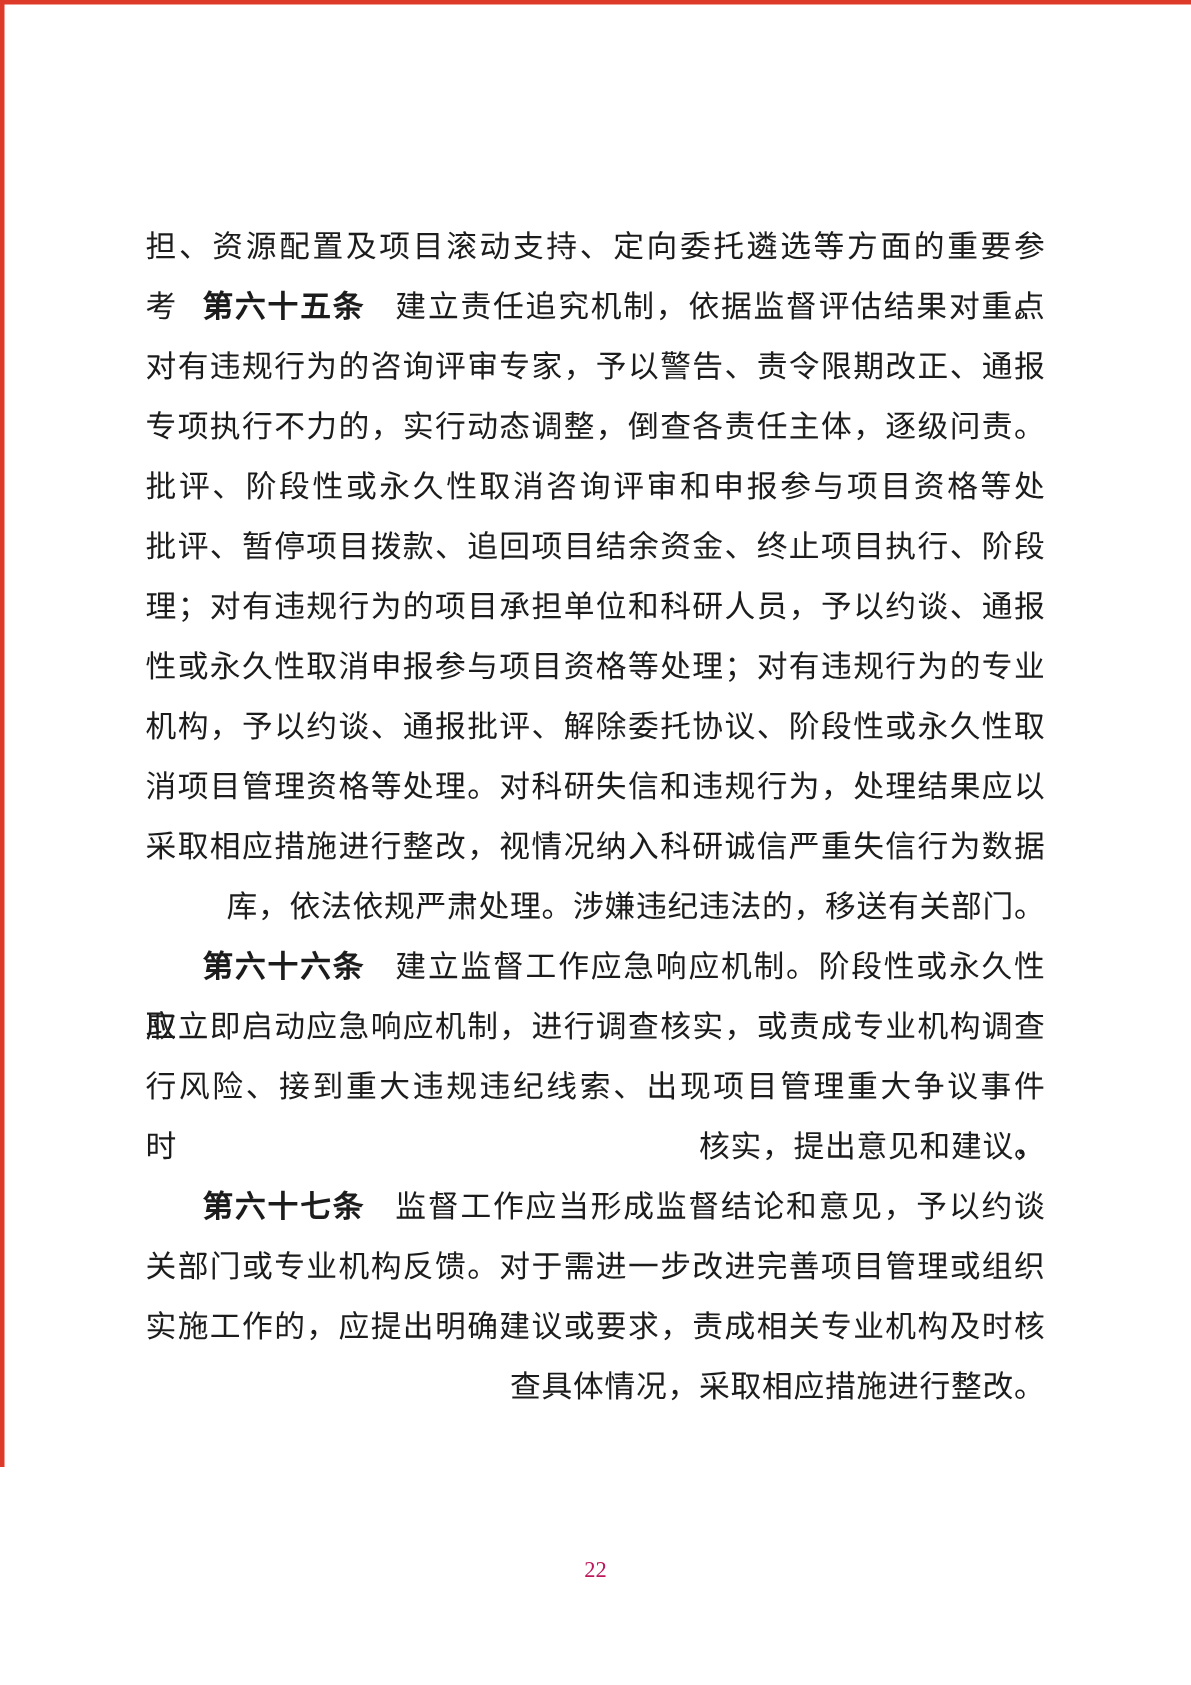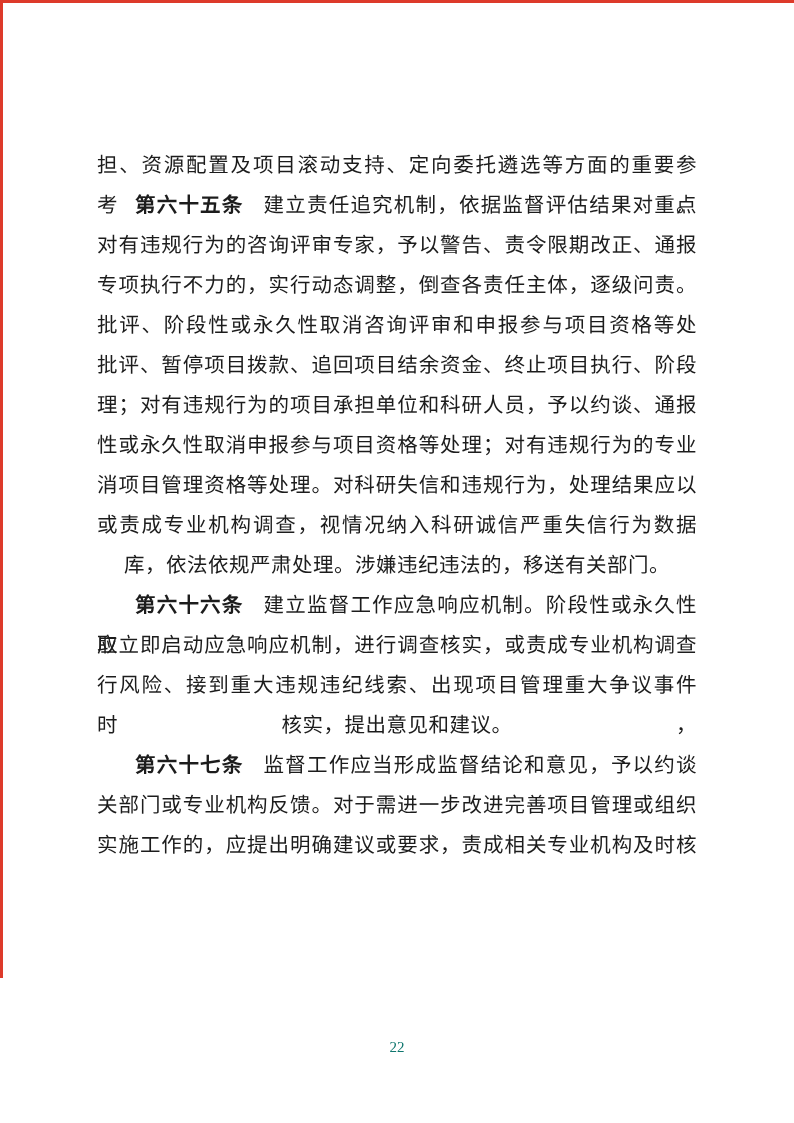--- a/index.html
+++ b/index.html
@@ -40,63 +40,65 @@
     height: 40px;
     line-height: 40px;
     font-size: 20.5px;
     text-align: justify;
     text-align-last: justify;
     text-justify: distribute;
     letter-spacing: 0.5px;
     white-space: normal;
   }
   .tline.short {
-    text-align: center;
+    text-align: right;
     text-align-last: auto;
   }
   .tline.indent {
     text-indent: 38px;
   }
   .head {
     font-weight: 700;
     margin-right: 20px;
   }
   .pagenum {
     position: absolute;
     left: 0;
     top: 1036px;
     width: 794px;
     text-align: center;
     font-size: 15px;
     line-height: 22px;
-    color: #0f766e;
+    color: #be185d;
   }
 </style>
 </head>
 <body>
 
 <div class="page">
   <div class="red-line-top"></div>
   <div class="red-line-left"></div>
 
   <div class="doc">
       <div class="tline"><span>担、资源配置及项目滚动支持、定向委托遴选等方面的重要参考。</span></div>
       <div class="tline indent"><span class="head">第六十五条</span><span>建立责任追究机制，依据监督评估结果对重点</span></div>
       <div class="tline"><span>对有违规行为的咨询评审专家，予以警告、责令限期改正、通报</span></div>
       <div class="tline"><span>专项执行不力的，实行动态调整，倒查各责任主体，逐级问责。</span></div>
       <div class="tline"><span>批评、阶段性或永久性取消咨询评审和申报参与项目资格等处</span></div>
       <div class="tline"><span>批评、暂停项目拨款、追回项目结余资金、终止项目执行、阶段</span></div>
       <div class="tline"><span>理；对有违规行为的项目承担单位和科研人员，予以约谈、通报</span></div>
       <div class="tline"><span>性或永久性取消申报参与项目资格等处理；对有违规行为的专业</span></div>
+      <div class="tline"><span>机构，予以约谈、通报批评、解除委托协议、阶段性或永久性取</span></div>
       <div class="tline"><span>消项目管理资格等处理。对科研失信和违规行为，处理结果应以</span></div>
-      <div class="tline"><span>或责成专业机构调查，视情况纳入科研诚信严重失信行为数据</span></div>
+      <div class="tline"><span>采取相应措施进行整改，视情况纳入科研诚信严重失信行为数据</span></div>
       <div class="tline short"><span>库，依法依规严肃处理。涉嫌违纪违法的，移送有关部门。</span></div>
       <div class="tline indent"><span class="head">第六十六条</span><span>建立监督工作应急响应机制。阶段性或永久性取</span></div>
       <div class="tline"><span>应立即启动应急响应机制，进行调查核实，或责成专业机构调查</span></div>
       <div class="tline"><span>行风险、接到重大违规违纪线索、出现项目管理重大争议事件时，</span></div>
       <div class="tline short"><span>核实，提出意见和建议。</span></div>
       <div class="tline indent"><span class="head">第六十七条</span><span>监督工作应当形成监督结论和意见，予以约谈</span></div>
       <div class="tline"><span>关部门或专业机构反馈。对于需进一步改进完善项目管理或组织</span></div>
       <div class="tline"><span>实施工作的，应提出明确建议或要求，责成相关专业机构及时核</span></div>
+      <div class="tline short"><span>查具体情况，采取相应措施进行整改。</span></div>
     </div>
 
   <div class="pagenum">22</div>
 </div>
 
 </body></html>

